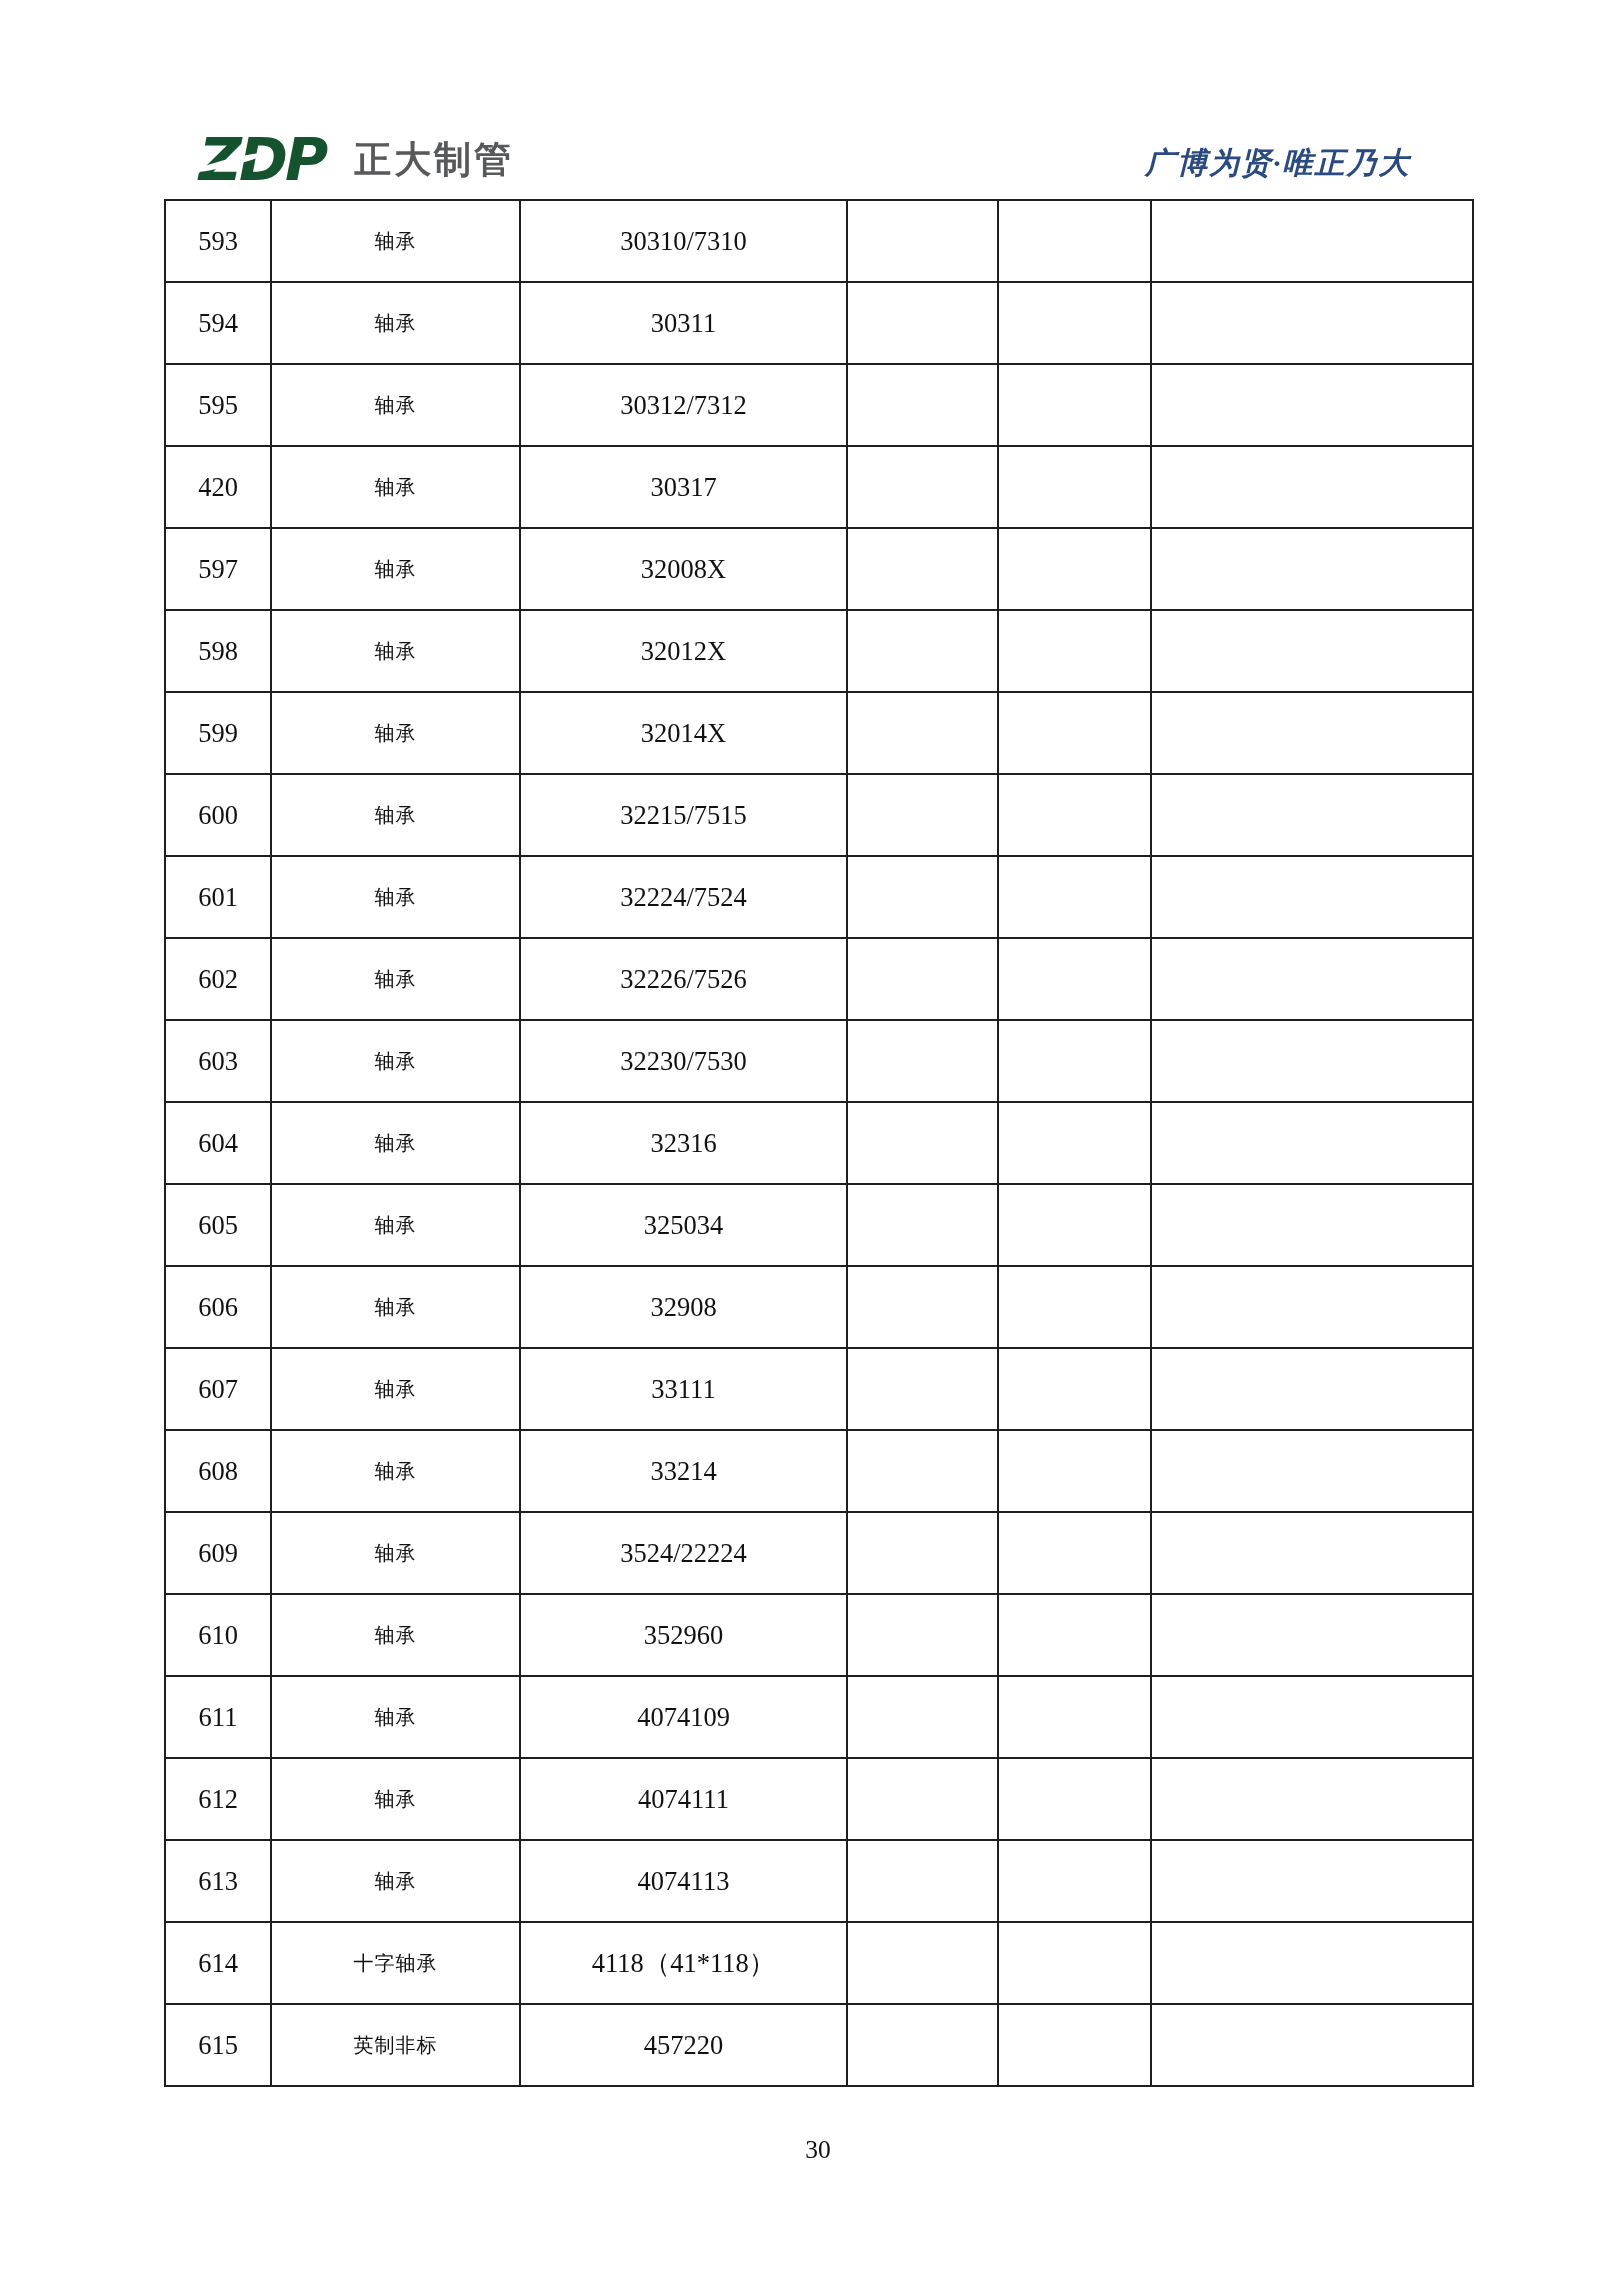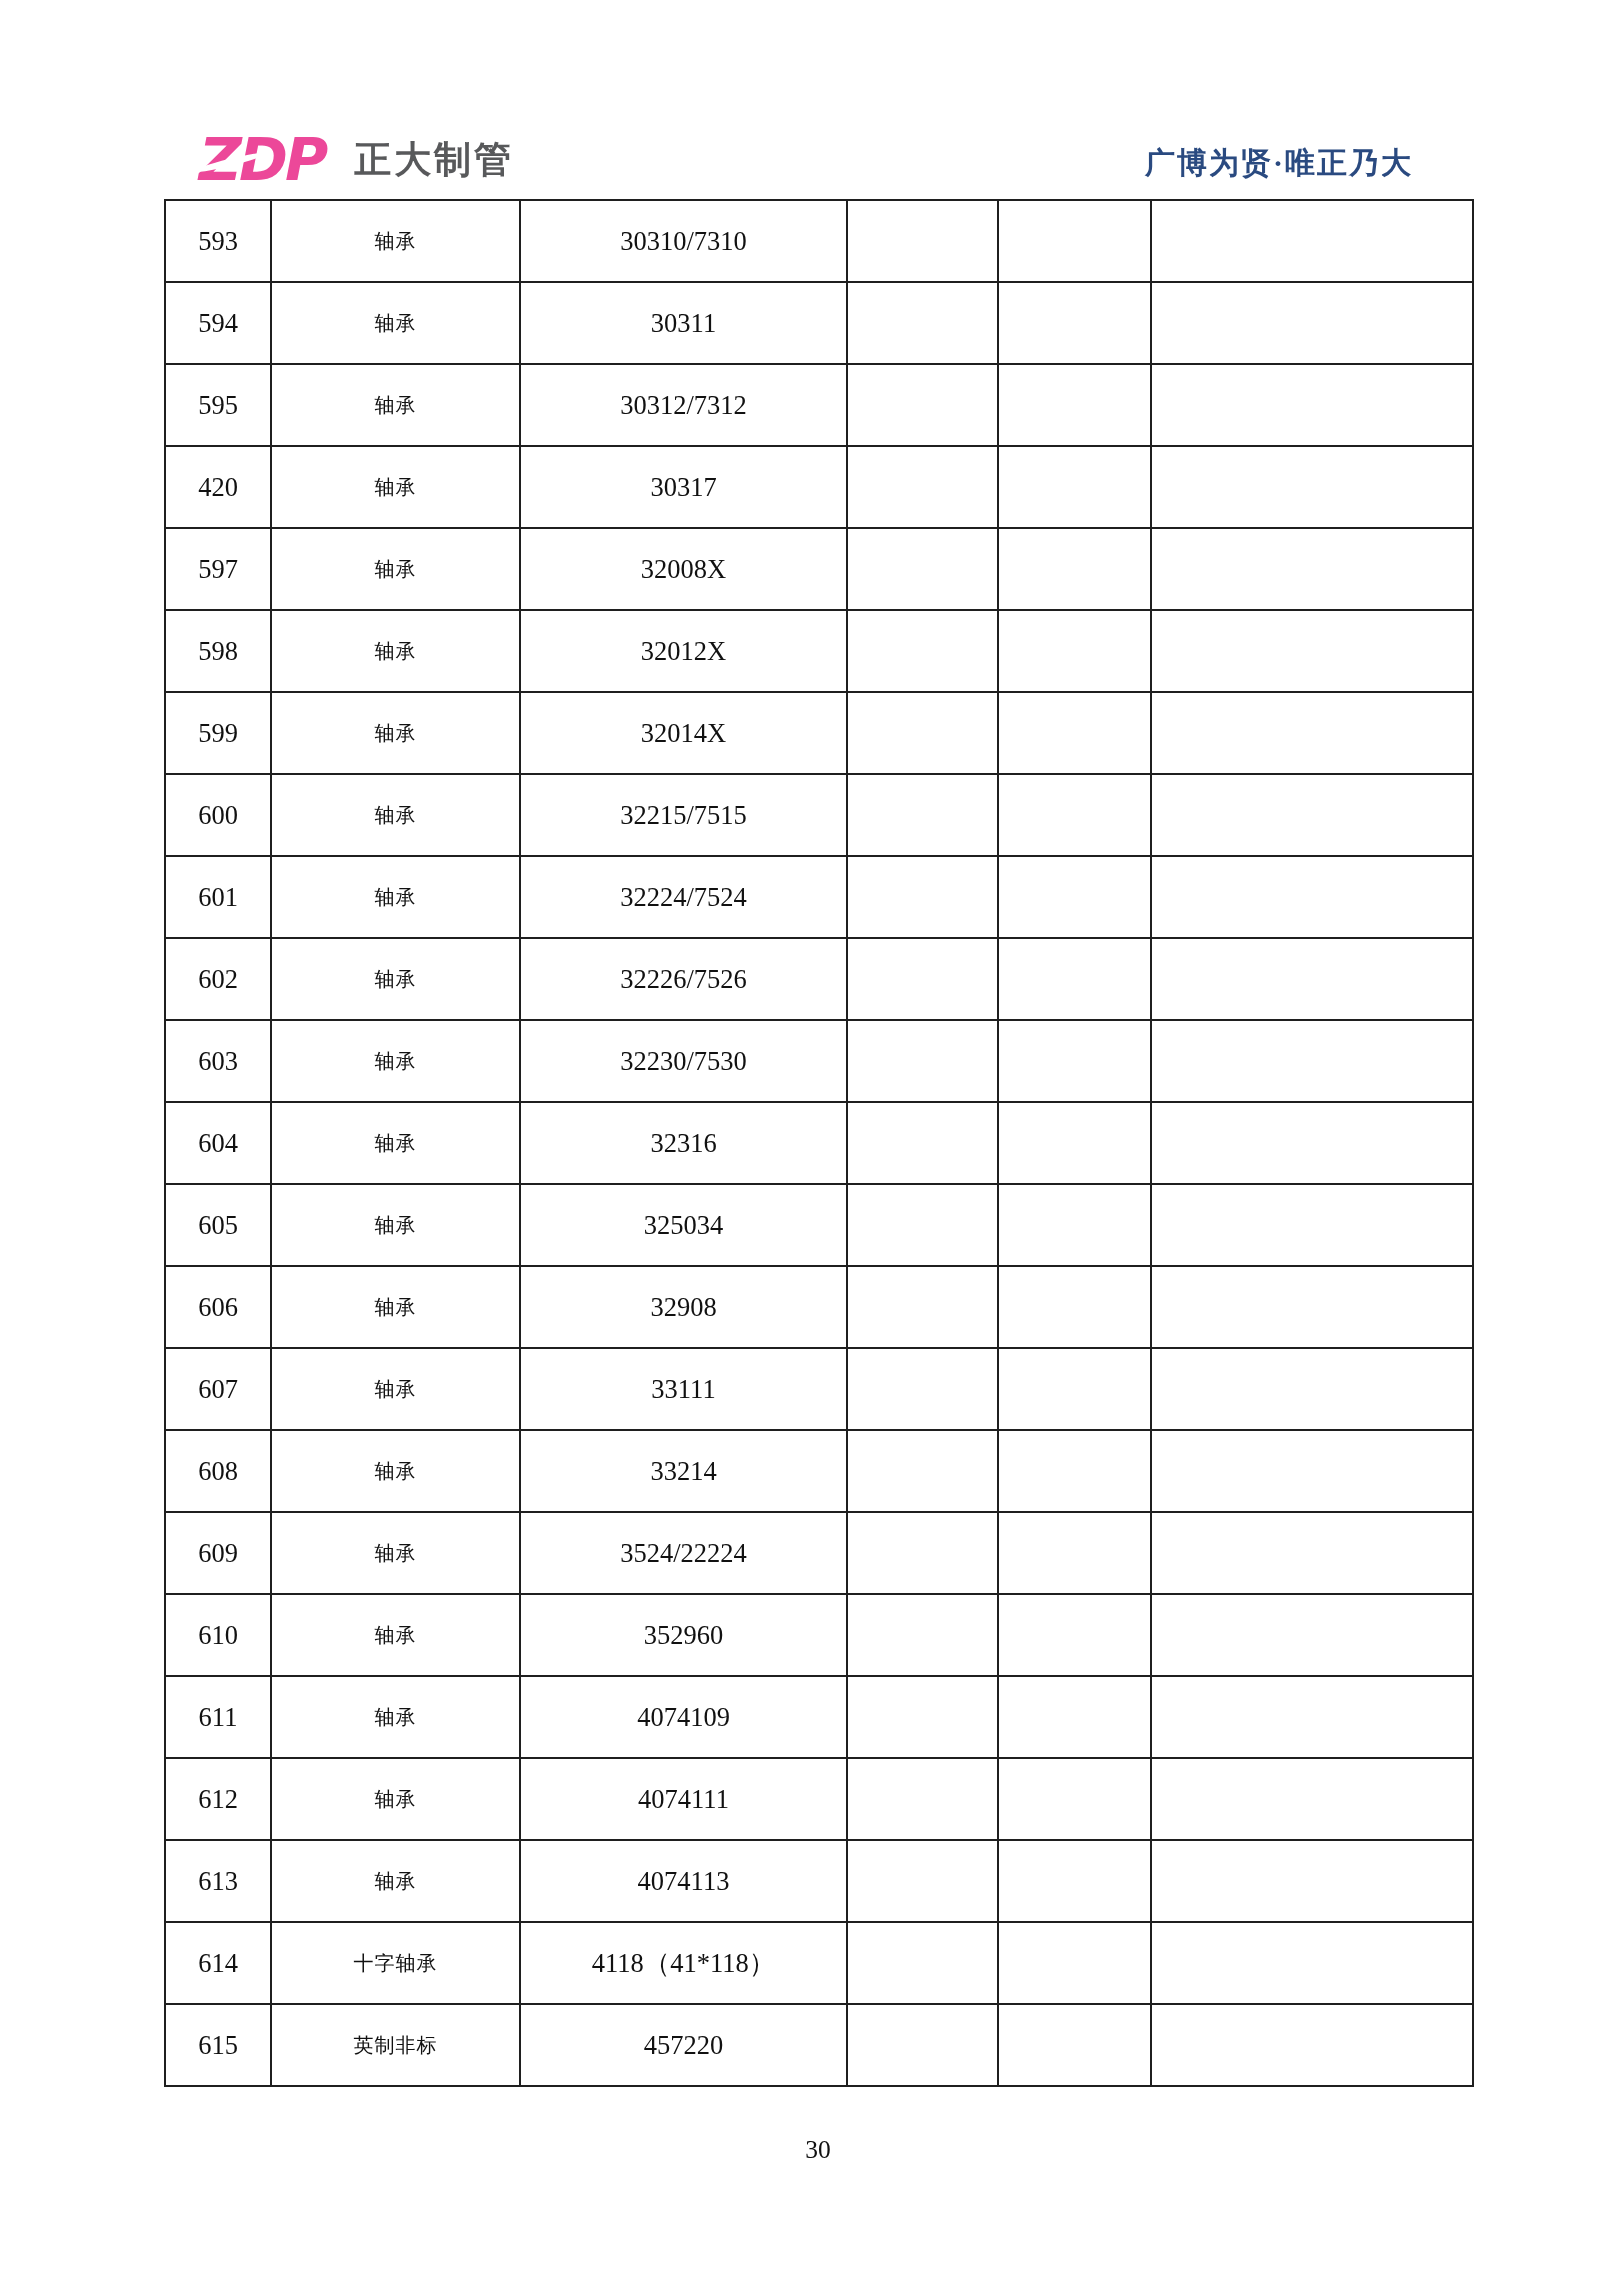--- a/index.html
+++ b/index.html
@@ -22,21 +22,21 @@
     align-items: center;
   }
   .logo-zdp {
     position: relative;
     font-family: "DejaVu Sans", sans-serif;
     font-weight: bold;
     font-style: italic;
     font-size: 59px;
     line-height: 59px;
     letter-spacing: -2.9px;
-    color: #ec4899;
+    color: #14532d;
   }
   .logo-swoosh {
     position: absolute;
     left: -5.9px;
     top: 29px;
     width: 73px;
     height: 6.9px;
     background: #ffffff;
     border-radius: 50%;
     transform: rotate(-14deg);
@@ -55,20 +55,21 @@
     left: 1145px;
     top: 143px;
     width: 294px;
     font-family: "Liberation Serif", serif;
     font-weight: 600;
     font-size: 30px;
     line-height: 39px;
     letter-spacing: 2px;
     color: #2a4a80;
     white-space: nowrap;
+    font-style: italic;
   }
 
   
   table.parts {
     position: absolute;
     left: 164px;
     top: 199px;
     width: 1308px;
     height: 1879px;
     border-collapse: collapse;

